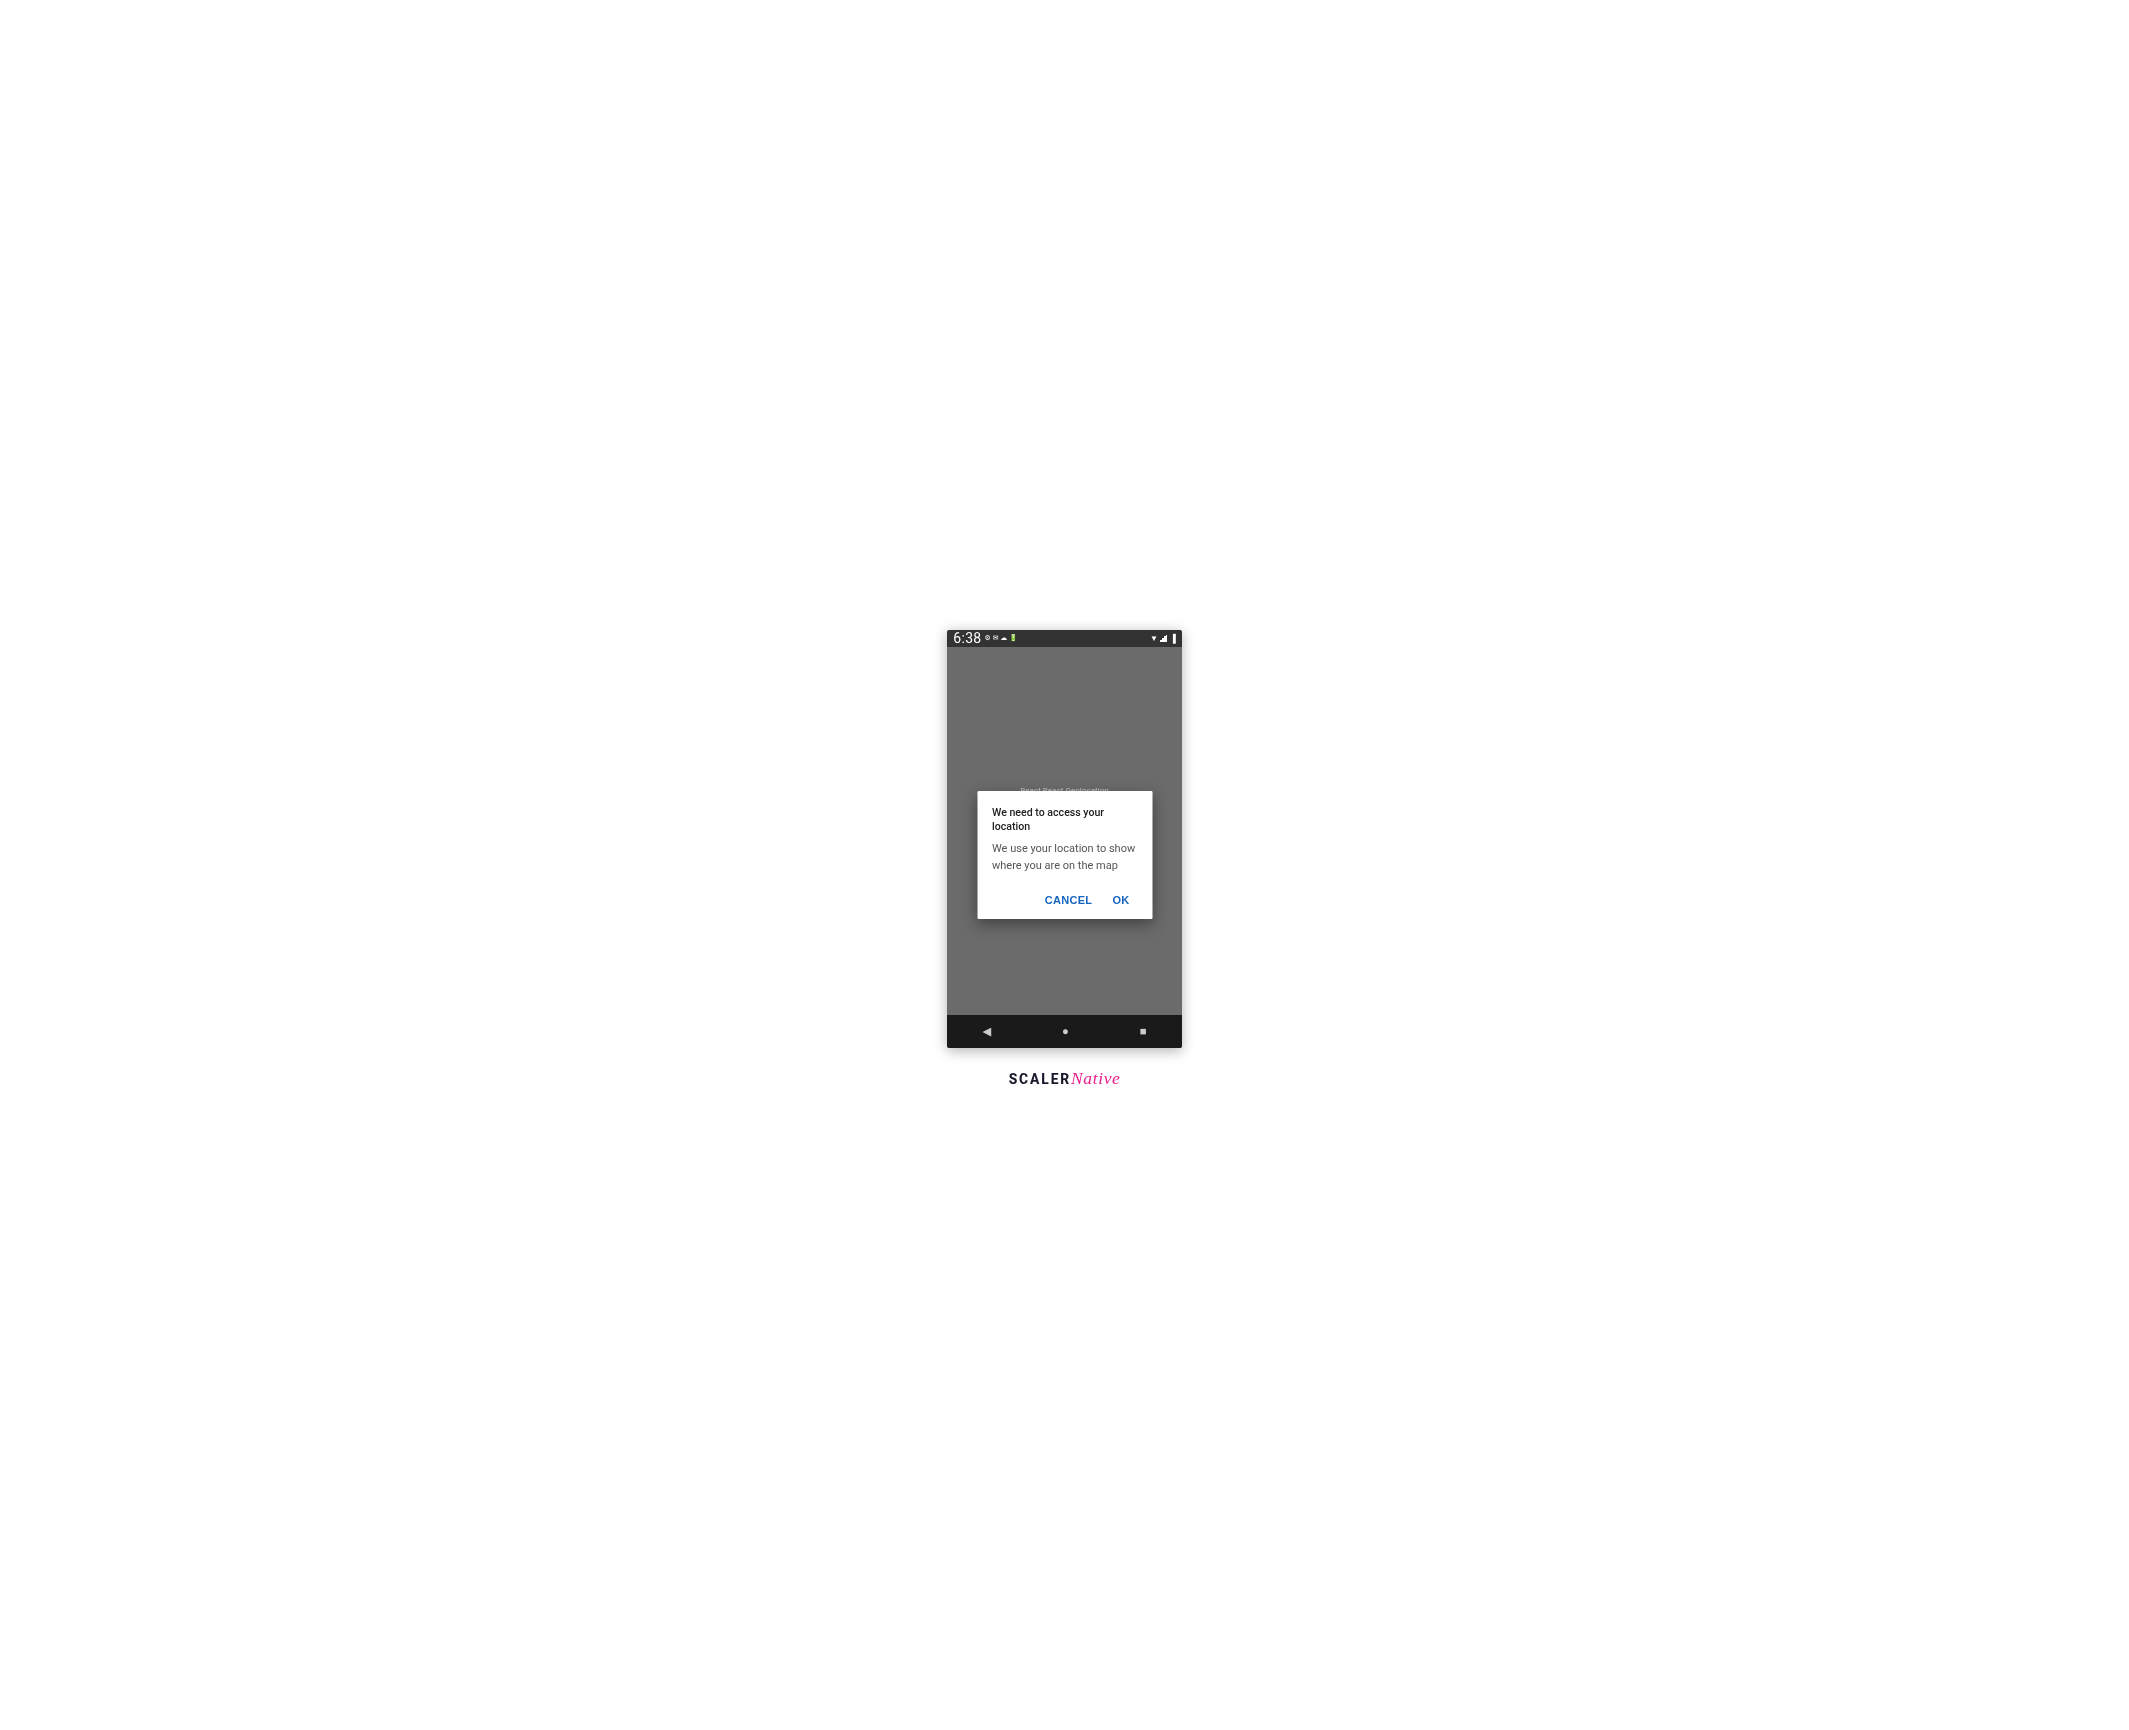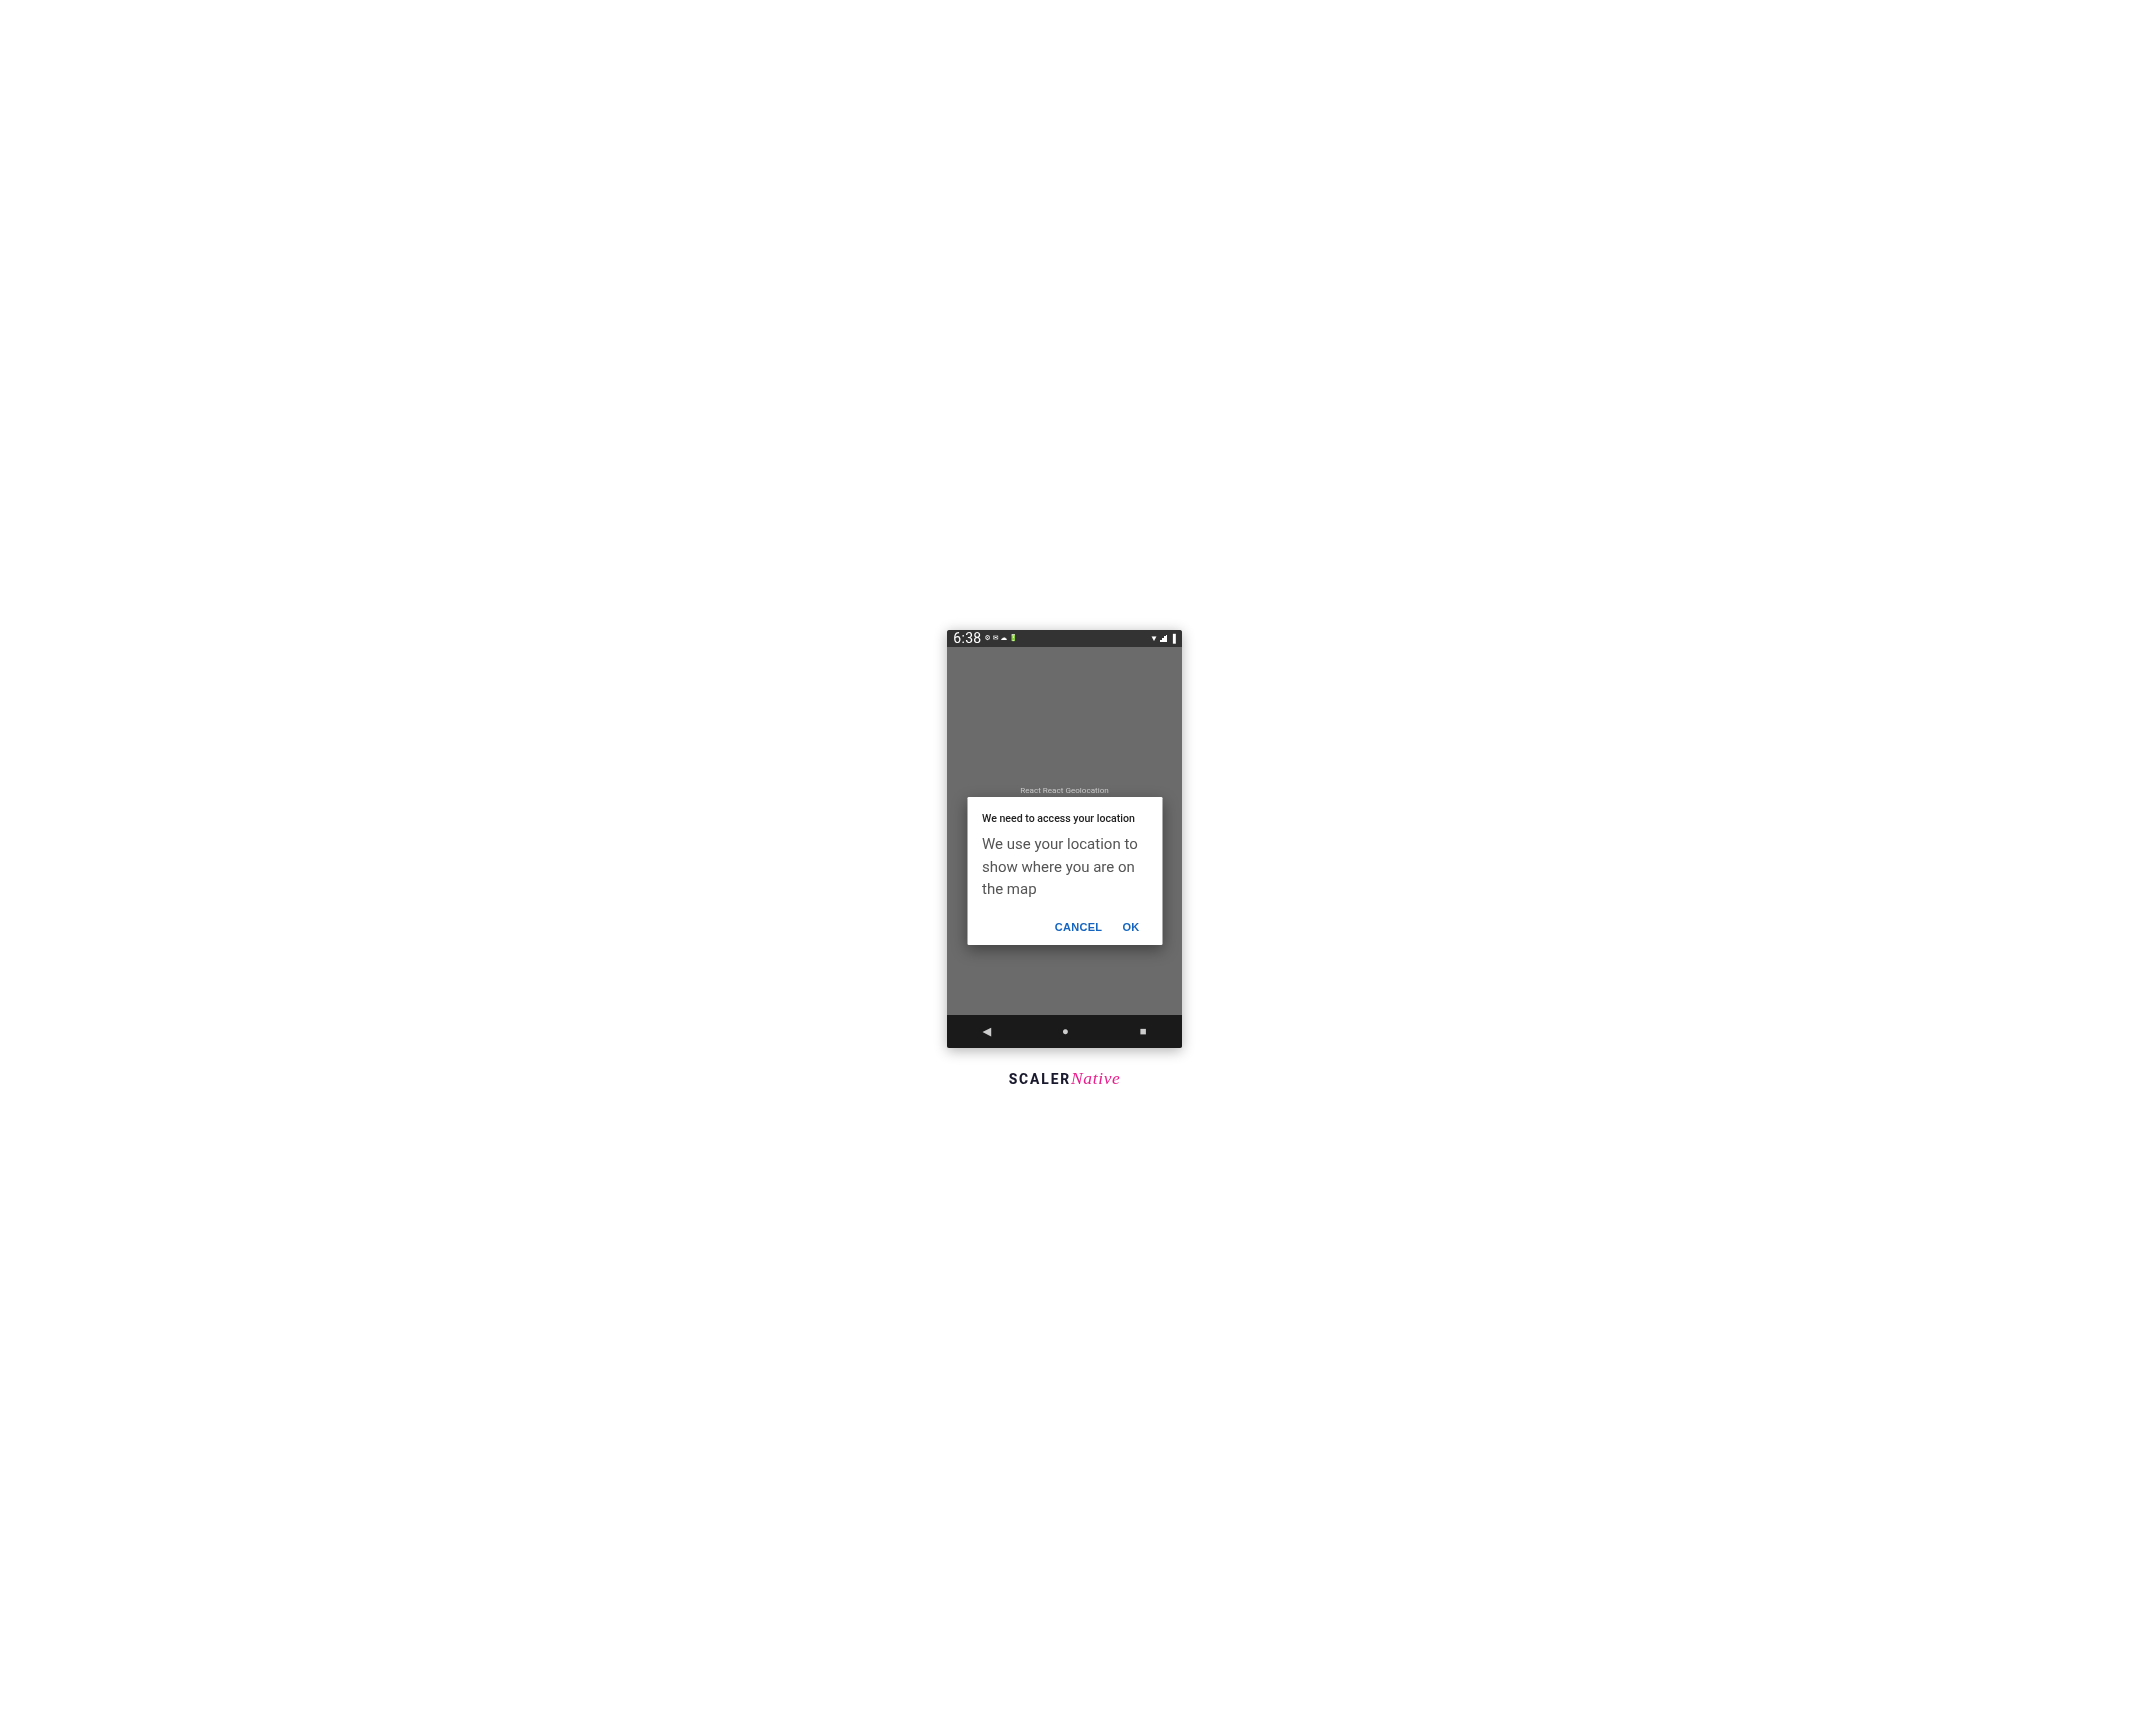--- a/index.html
+++ b/index.html
@@ -103,39 +103,39 @@
       transform: translateX(-50%);
       width: 75px;
       height: 22.5px;
       background: #1565c0;
       border-radius: 2.5px;
     }
 
     .dialog {
       background: #ffffff;
       border-radius: 1.3px;
-      width: 195px;
+      width: 175px;
       padding: 15px 15px 7.5px 15px;
       box-shadow: 0 5px 15px rgba(0,0,0,0.4);
       position: absolute;
-      top: 150px;
+      top: 144px;
       left: 50%;
       transform: translateX(-50%);
     }
 
     .dialog-title {
       font-size: 10.6px;
       font-weight: 500;
       color: #212121;
       margin-bottom: 7.5px;
       line-height: 1.3;
     }
 
     .dialog-message {
-      font-size: 15px;
+      font-size: 11px;
       color: #555555;
       line-height: 1.5;
       margin-bottom: 12.5px;
     }
 
     .dialog-actions {
       display: flex;
       justify-content: flex-end;
       gap: 5px;
       padding-top: 2.5px;

